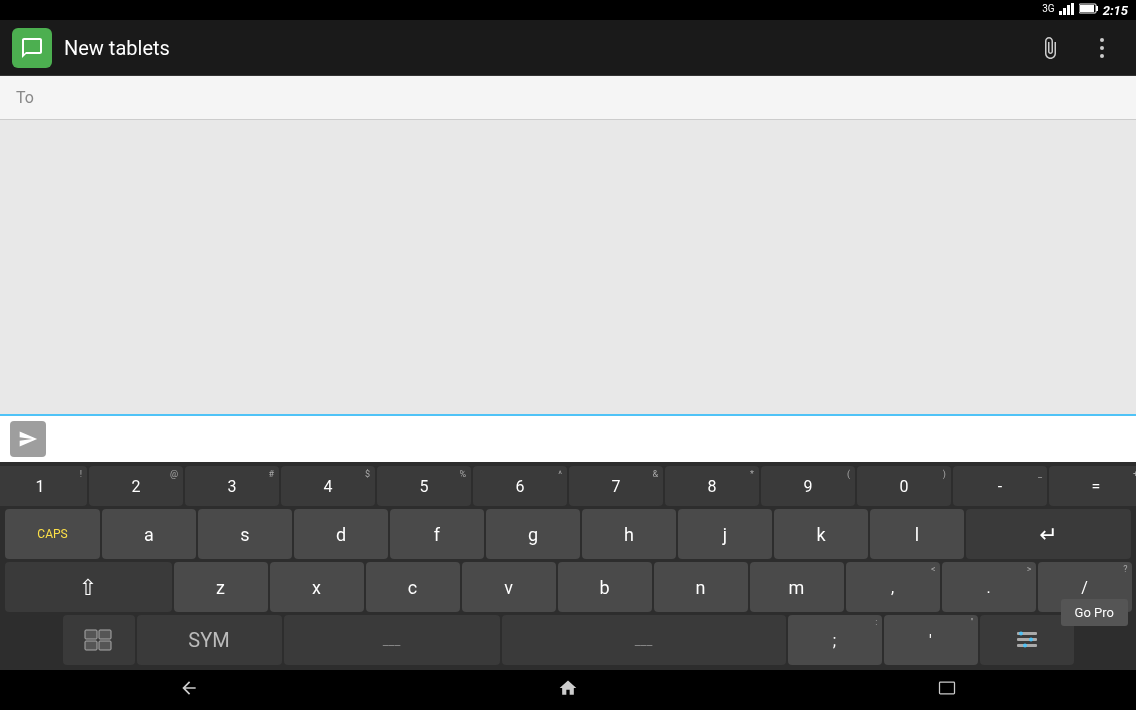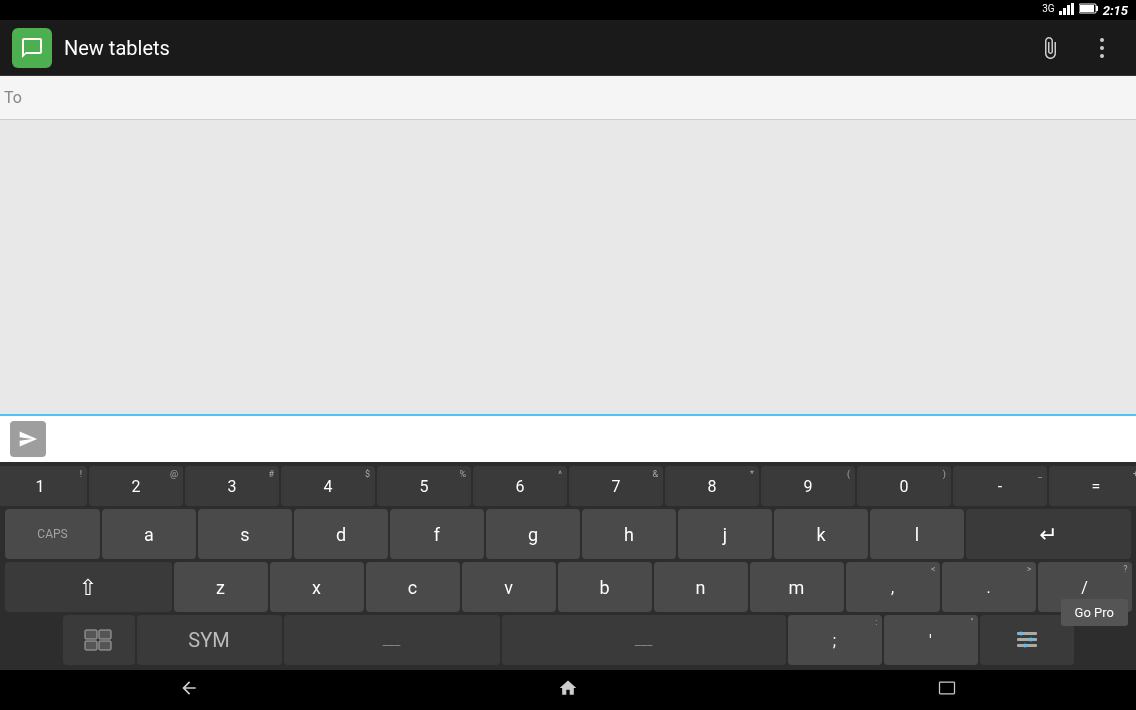--- a/index.html
+++ b/index.html
@@ -80,21 +80,21 @@
       background: #e8e8e8;
       flex: 1;
       display: flex;
       flex-direction: column;
     }
     #to-field {
       background: #f5f5f5;
       height: 44px;
       display: flex;
       align-items: center;
-      padding: 0 4px;
+      padding: 0 16px;
       border-bottom: 1px solid #ccc;
       font-size: 16px;
       color: #555;
     }
     #message-body {
       flex: 1;
       background: #e8e8e8;
     }
 
     
@@ -344,21 +344,21 @@
           <span class="num-sym">_</span>
         </div>
       <div class="key num-key">
           <span class="num-main">=</span>
           <span class="num-sym">+</span>
         </div>
     </div>
 
 
     <div class="key-row">
-      <div class="key caps-key" style="font-size:12px;color:#a3a3a3;">CAPS</div>
+      <div class="key caps-key" style="font-size:12px;color:#fde047;">CAPS</div>
       <div class="key letter-key">a</div>
       <div class="key letter-key">s</div>
       <div class="key letter-key">d</div>
       <div class="key letter-key">f</div>
       <div class="key letter-key">g</div>
       <div class="key letter-key">h</div>
       <div class="key letter-key">j</div>
       <div class="key letter-key">k</div>
       <div class="key letter-key">l</div>
       <div class="key enter-key" style="font-size:22px;">↵</div>

